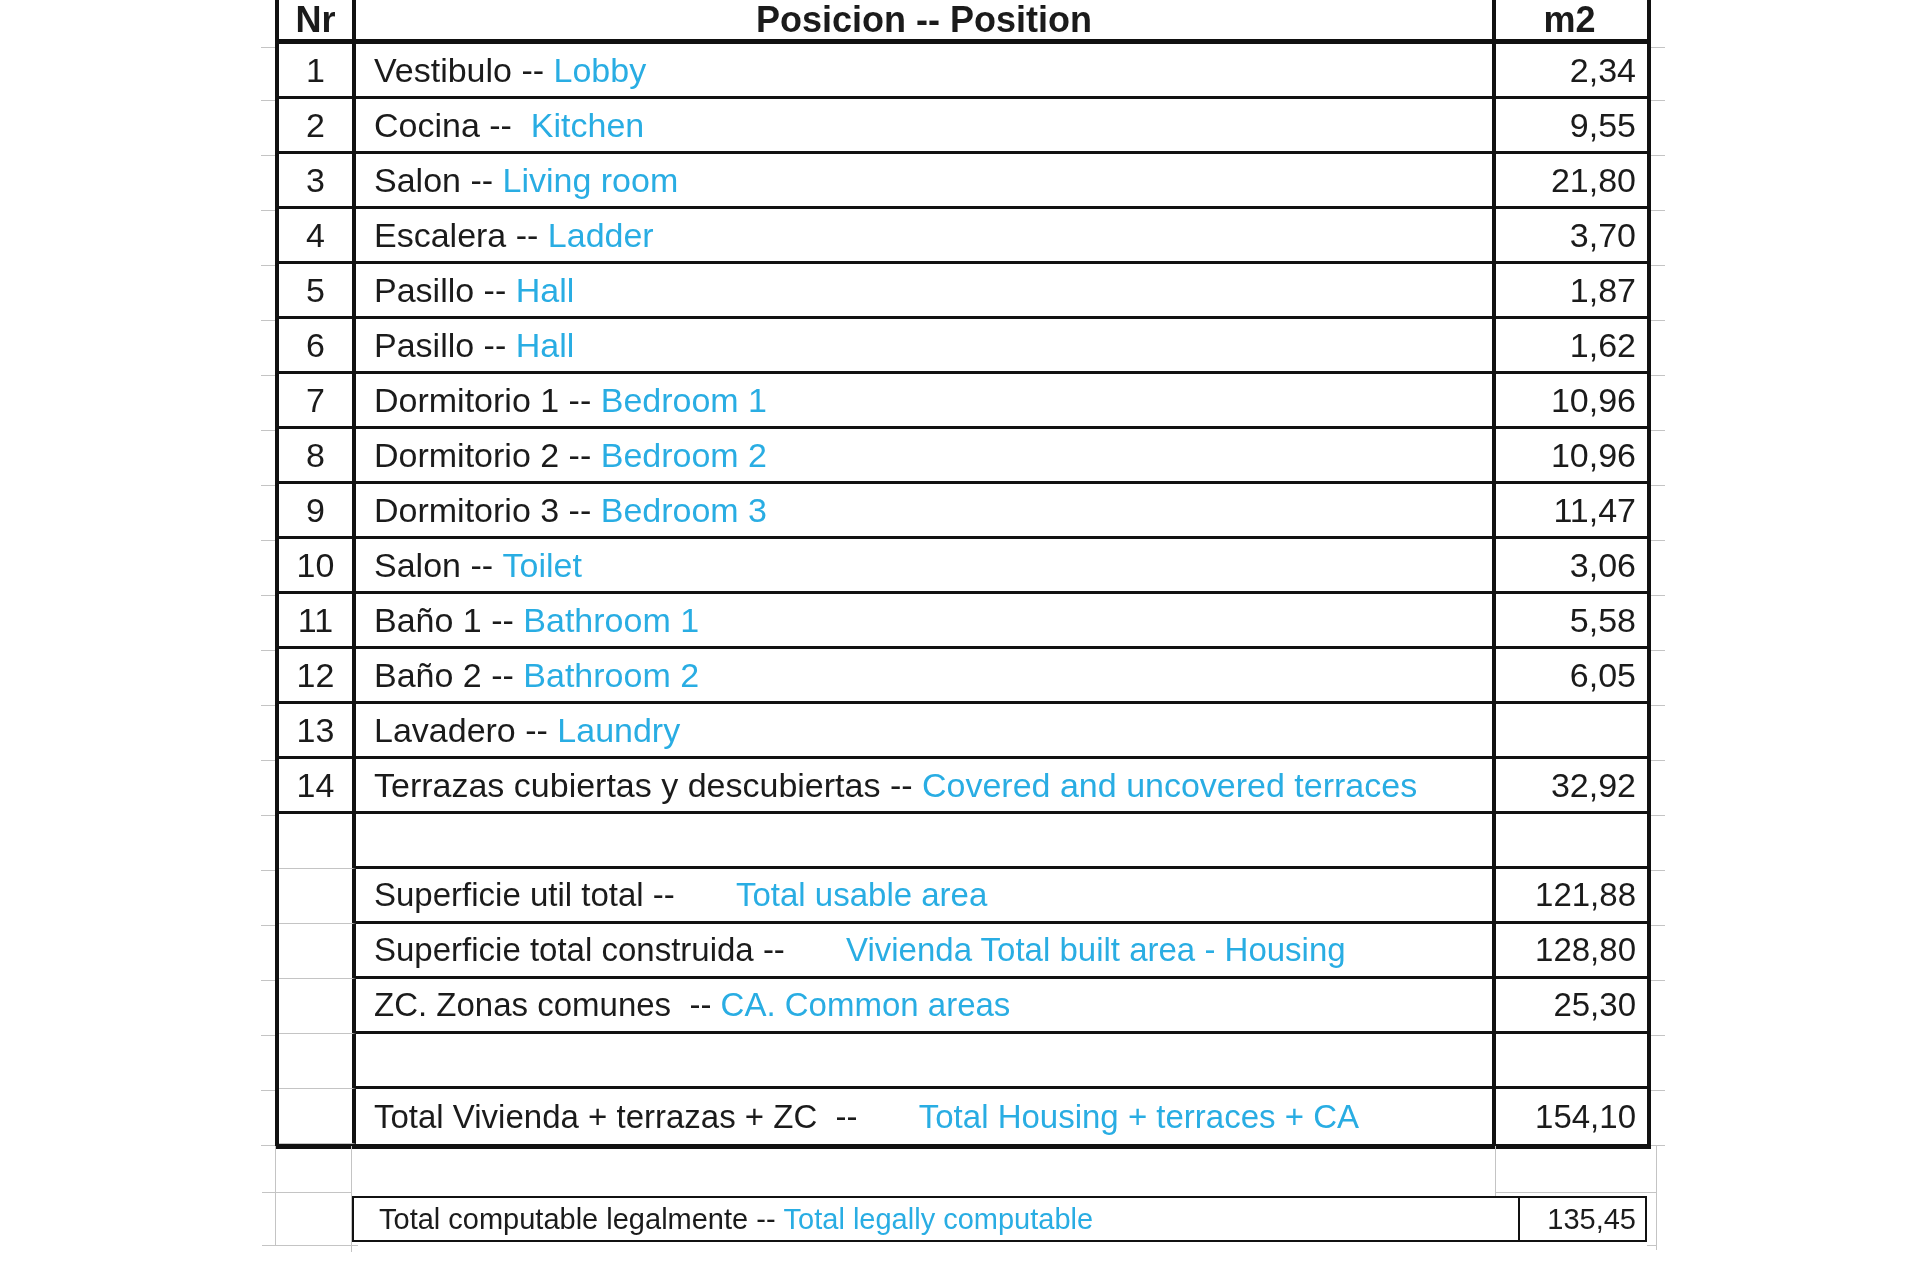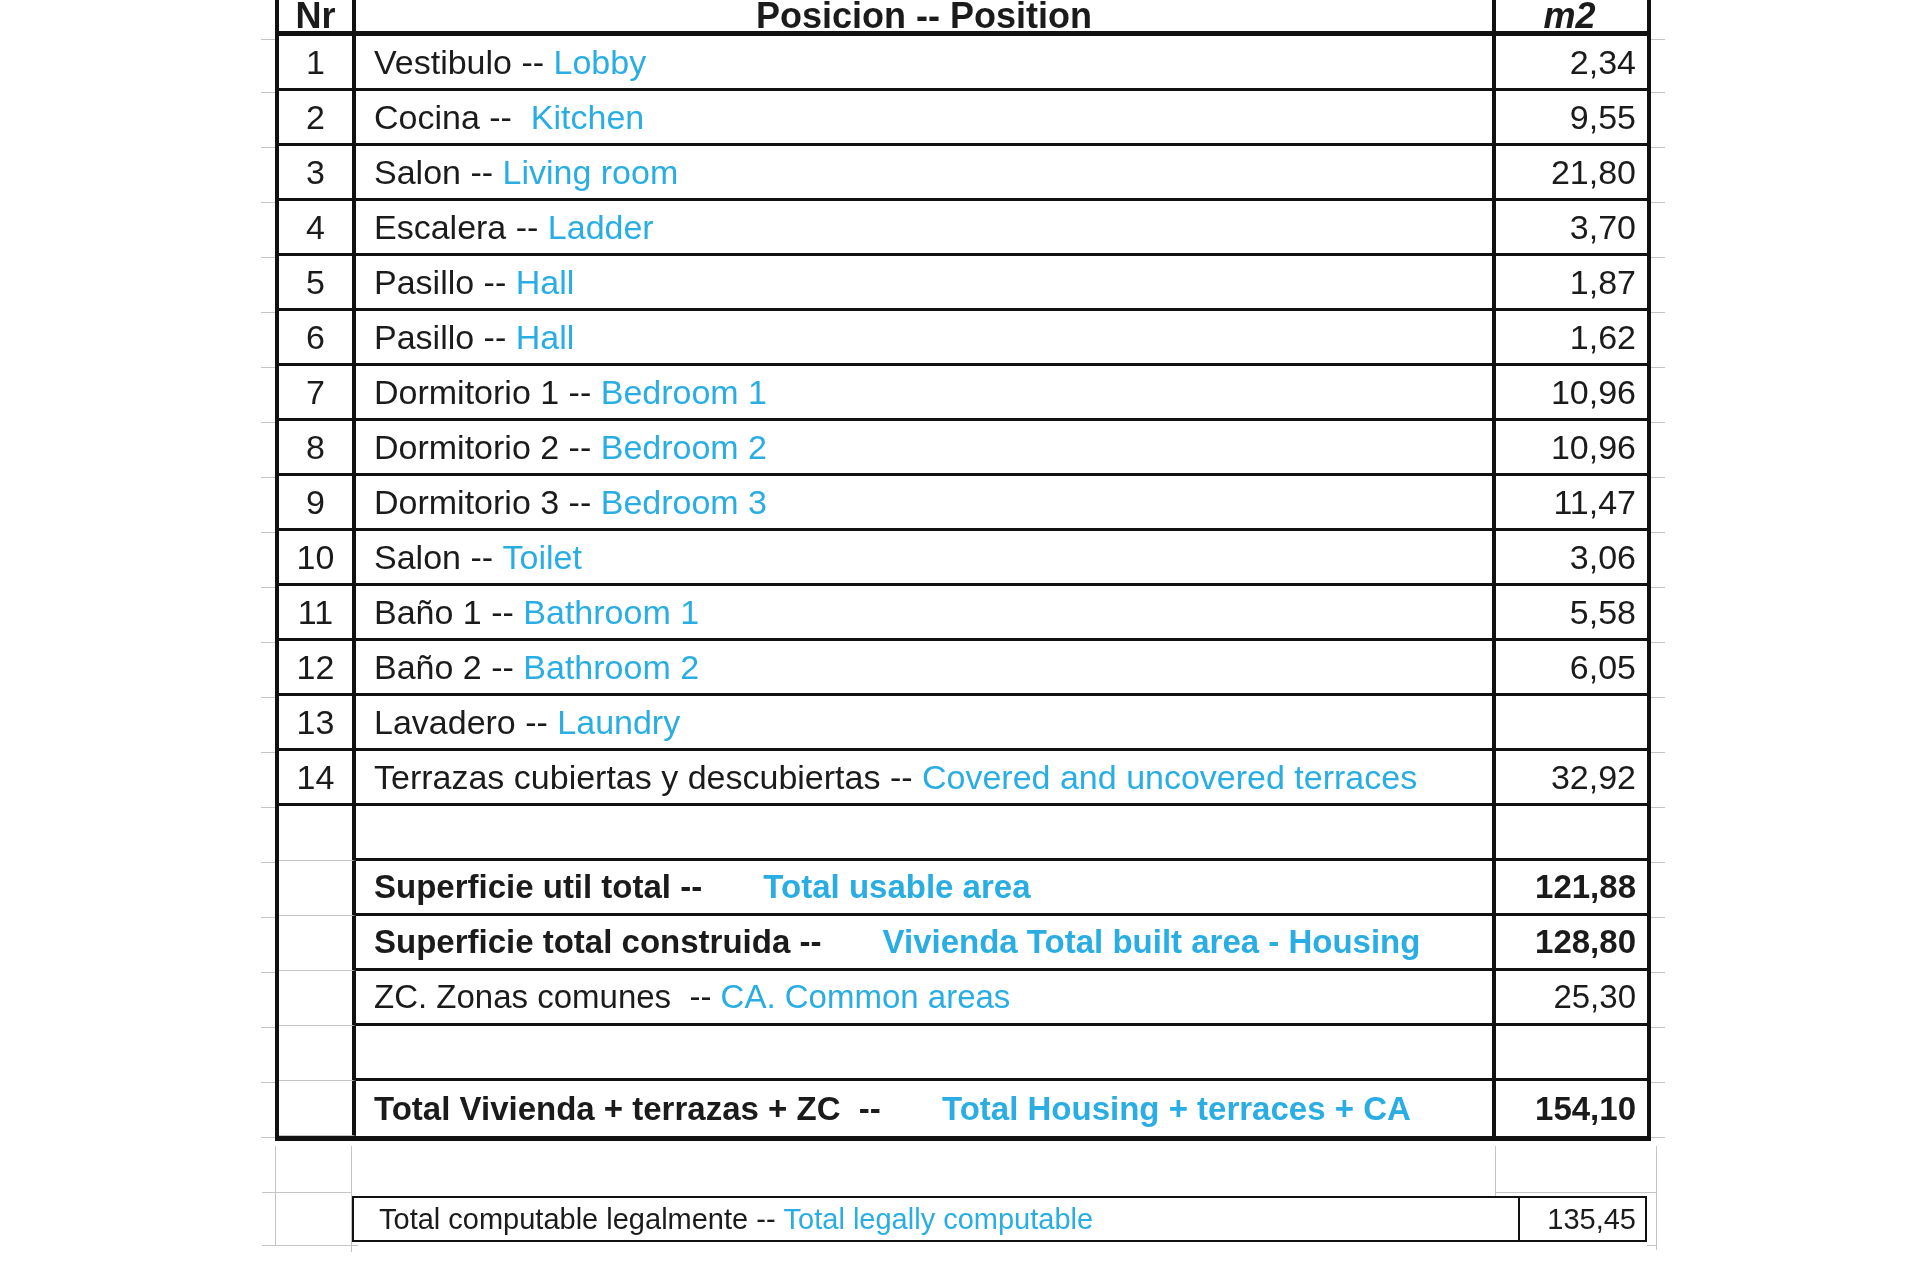--- a/index.html
+++ b/index.html
@@ -15,37 +15,37 @@
   
   .table {
     position:absolute; left:275px; top:0;
     width:1376px;
     border-left:4px solid #111;
     border-right:4px solid #111;
     border-bottom:5px solid #111;
     background:#fff;
   }
   .row { display:flex; height:55px; position:relative; }
-  .row.header { height:36px;border-radius:11px; }
+  .row.header { height:44px;border-radius:11px; }
   .cell {
     display:flex; align-items:center;
     border-right:4px solid #111;
     border-bottom:3px solid #111;
     overflow:hidden; white-space:nowrap;
   }
   .c-nr  { width:77px; justify-content:center; font-size:34px; }
   .c-pos { flex:1; padding-left:18px; font-size:34px; }
   .c-m2  { width:151px; justify-content:flex-end; padding-right:11px; font-size:34px; border-right:none; }
   .row.header .cell { border-bottom:5px solid #111; font-weight:700; font-size:36px; }
   .row.header .c-pos { justify-content:center; padding-left:0; }
-  .row.header .c-m2  { justify-content:center; padding-right:4px;font-style:italic; }
+  .row.header .c-m2  { justify-content:center; padding-right:4px; }
   .row.last .cell { border-bottom:none; }
   
   .row.sum .c-nr { border-bottom:1px solid #c4c4c4; }
-  .row.bold .c-pos, .row.bold .c-m2 { font-weight:700; font-size:33px;gap:26px; }
+  .row.bold .c-pos, .row.bold .c-m2 { font-weight:400; font-size:33px;gap:26px; }
   .row.sum .c-pos { font-size:33px; }
   .row.sum .c-m2 { font-size:33px; }
   .es { color:#1b1b1b; }
   .en { color:#29ade3; }
   
   .row::before, .row::after {
     content:""; position:absolute; bottom:-2px; height:1px; background:#c4c4c4;
   }
   .row::before { left:-18px; width:14px; }
   .row::after  { right:-18px; width:14px; }

